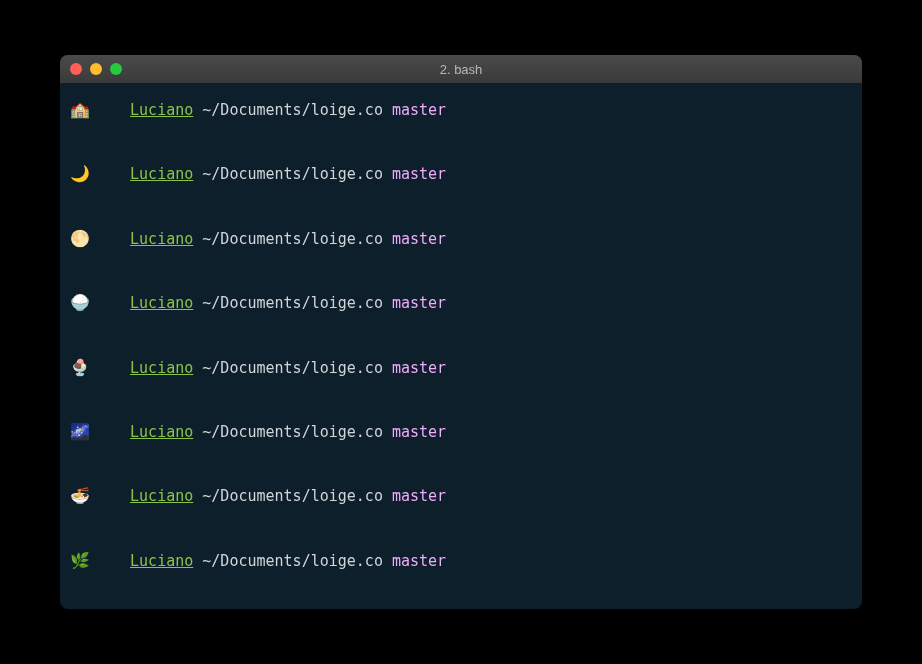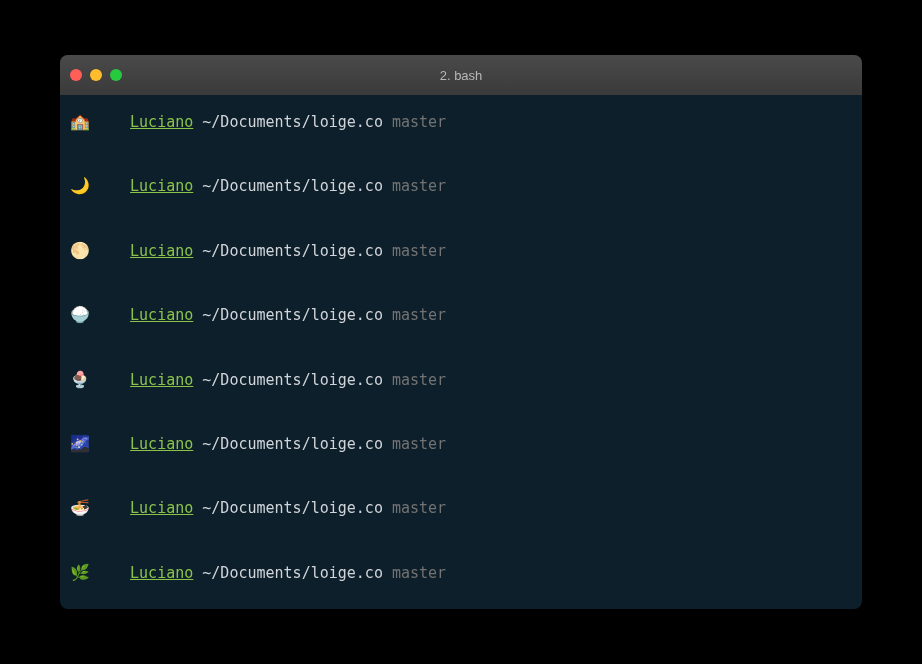--- a/index.html
+++ b/index.html
@@ -23,21 +23,21 @@
       height: 554px;
       background: #0d1f2a;
       border-radius: 8px;
       overflow: hidden;
       display: flex;
       flex-direction: column;
       box-shadow: 0 10px 40px rgba(0,0,0,0.5);
     }
 
     .titlebar {
-      height: 40px;
+      height: 28px;
       background: linear-gradient(to bottom, #4a4a4a, #3a3a3a);
       display: flex;
       align-items: center;
       position: relative;
       padding: 0 10px;
     }
 
     .traffic-lights {
       display: flex;
       gap: 8px;
@@ -102,21 +102,21 @@
       color: #8bc34a;
       text-decoration: underline;
       margin-left: 20px;
     }
 
     .path {
       color: #d1d5da;
     }
 
     .branch {
-      color: #737373;
+      color: #f0abfc;
     }
   </style>
 </head>
 <body>
 
 <div class="terminal-window">
   <div class="titlebar">
     <div class="traffic-lights">
       <div class="traffic-light close"></div>
       <div class="traffic-light minimize"></div>

